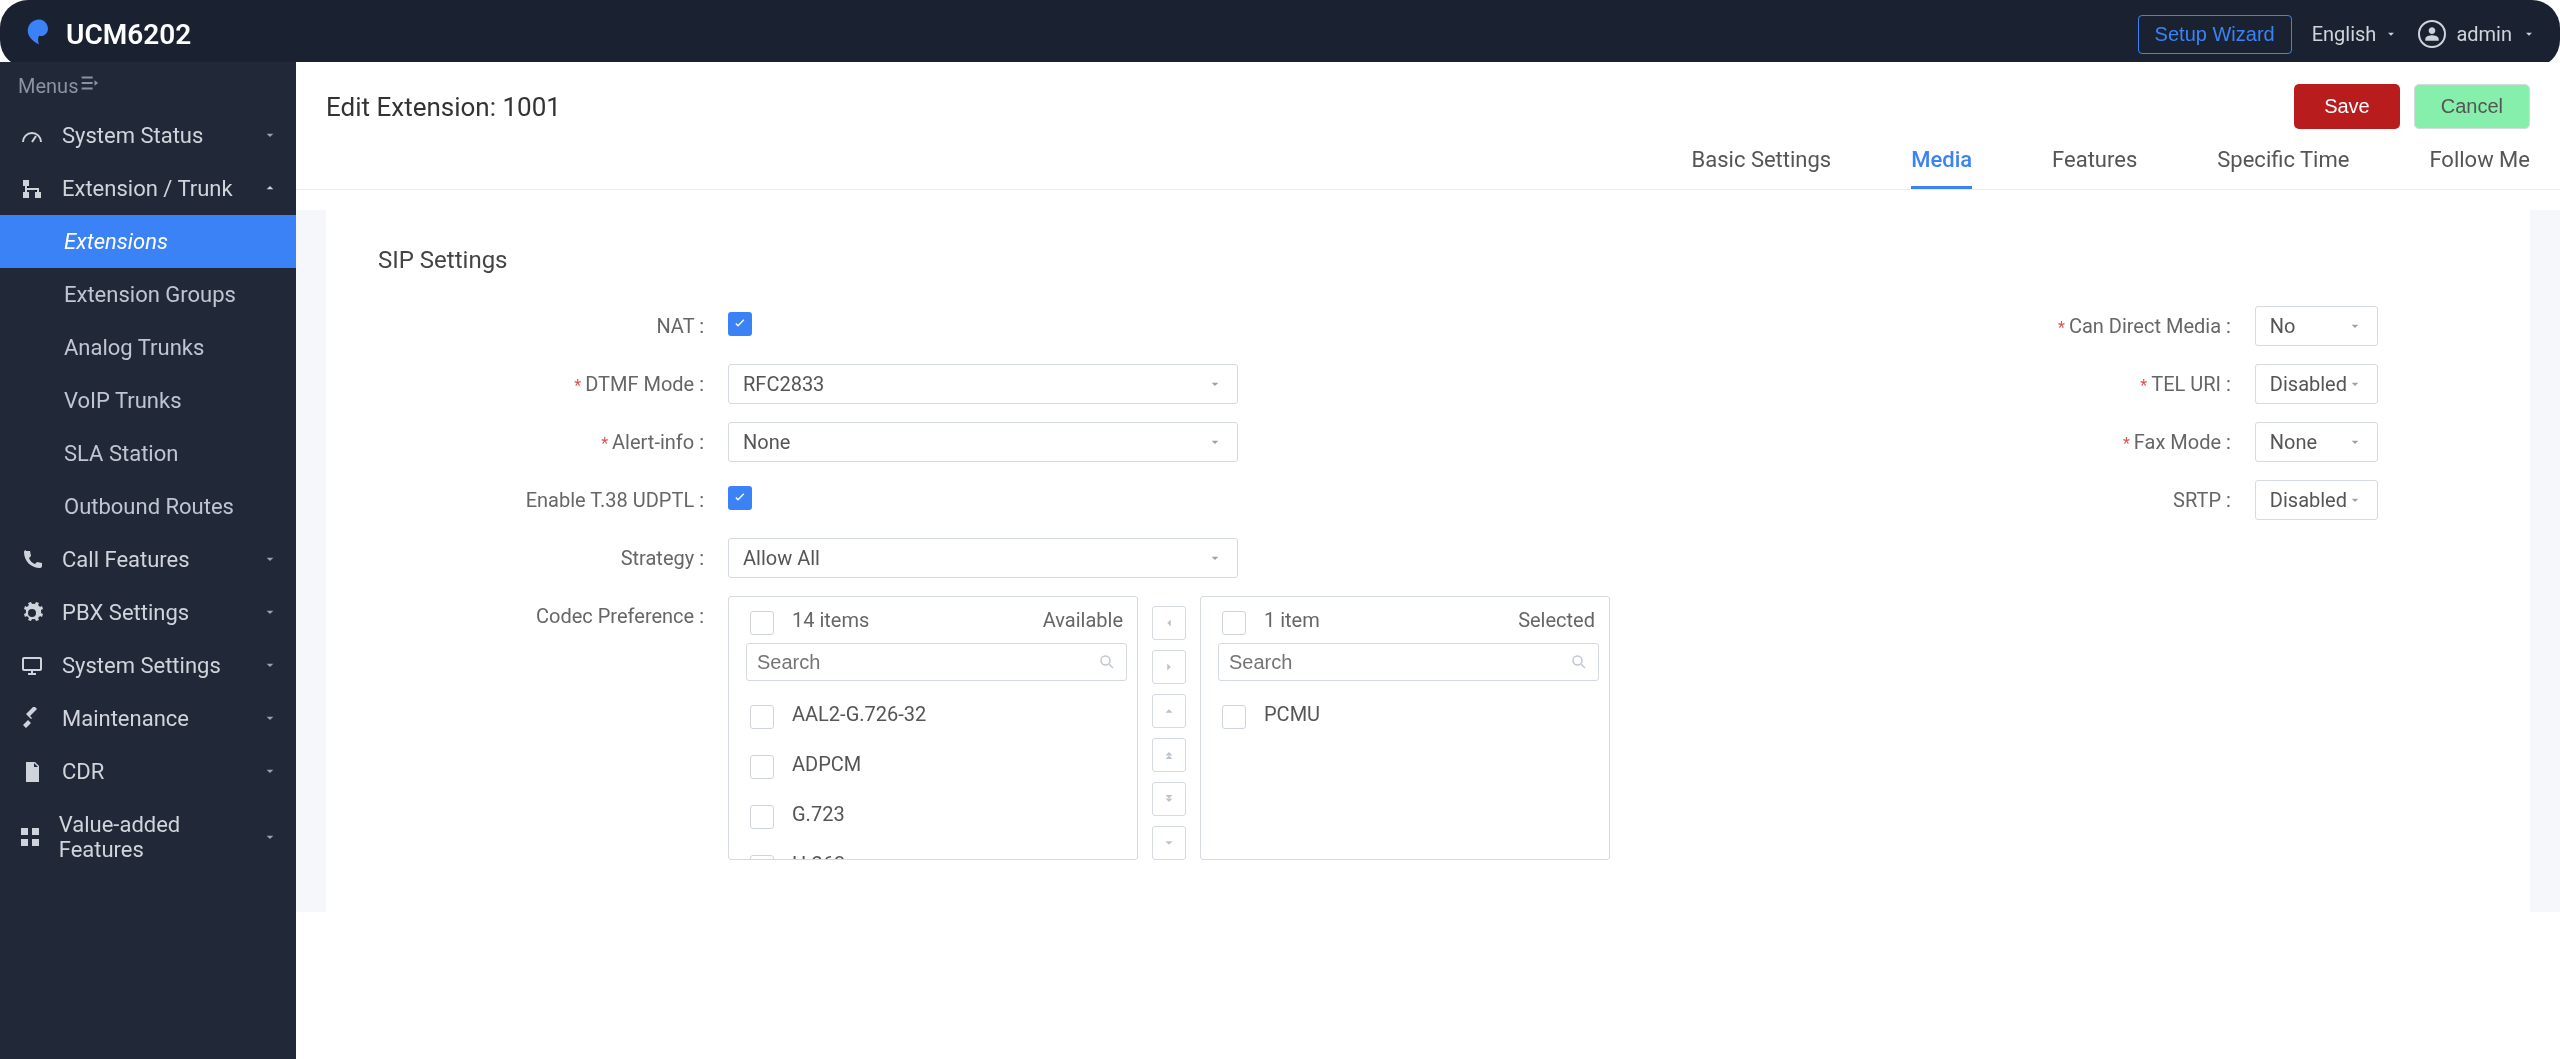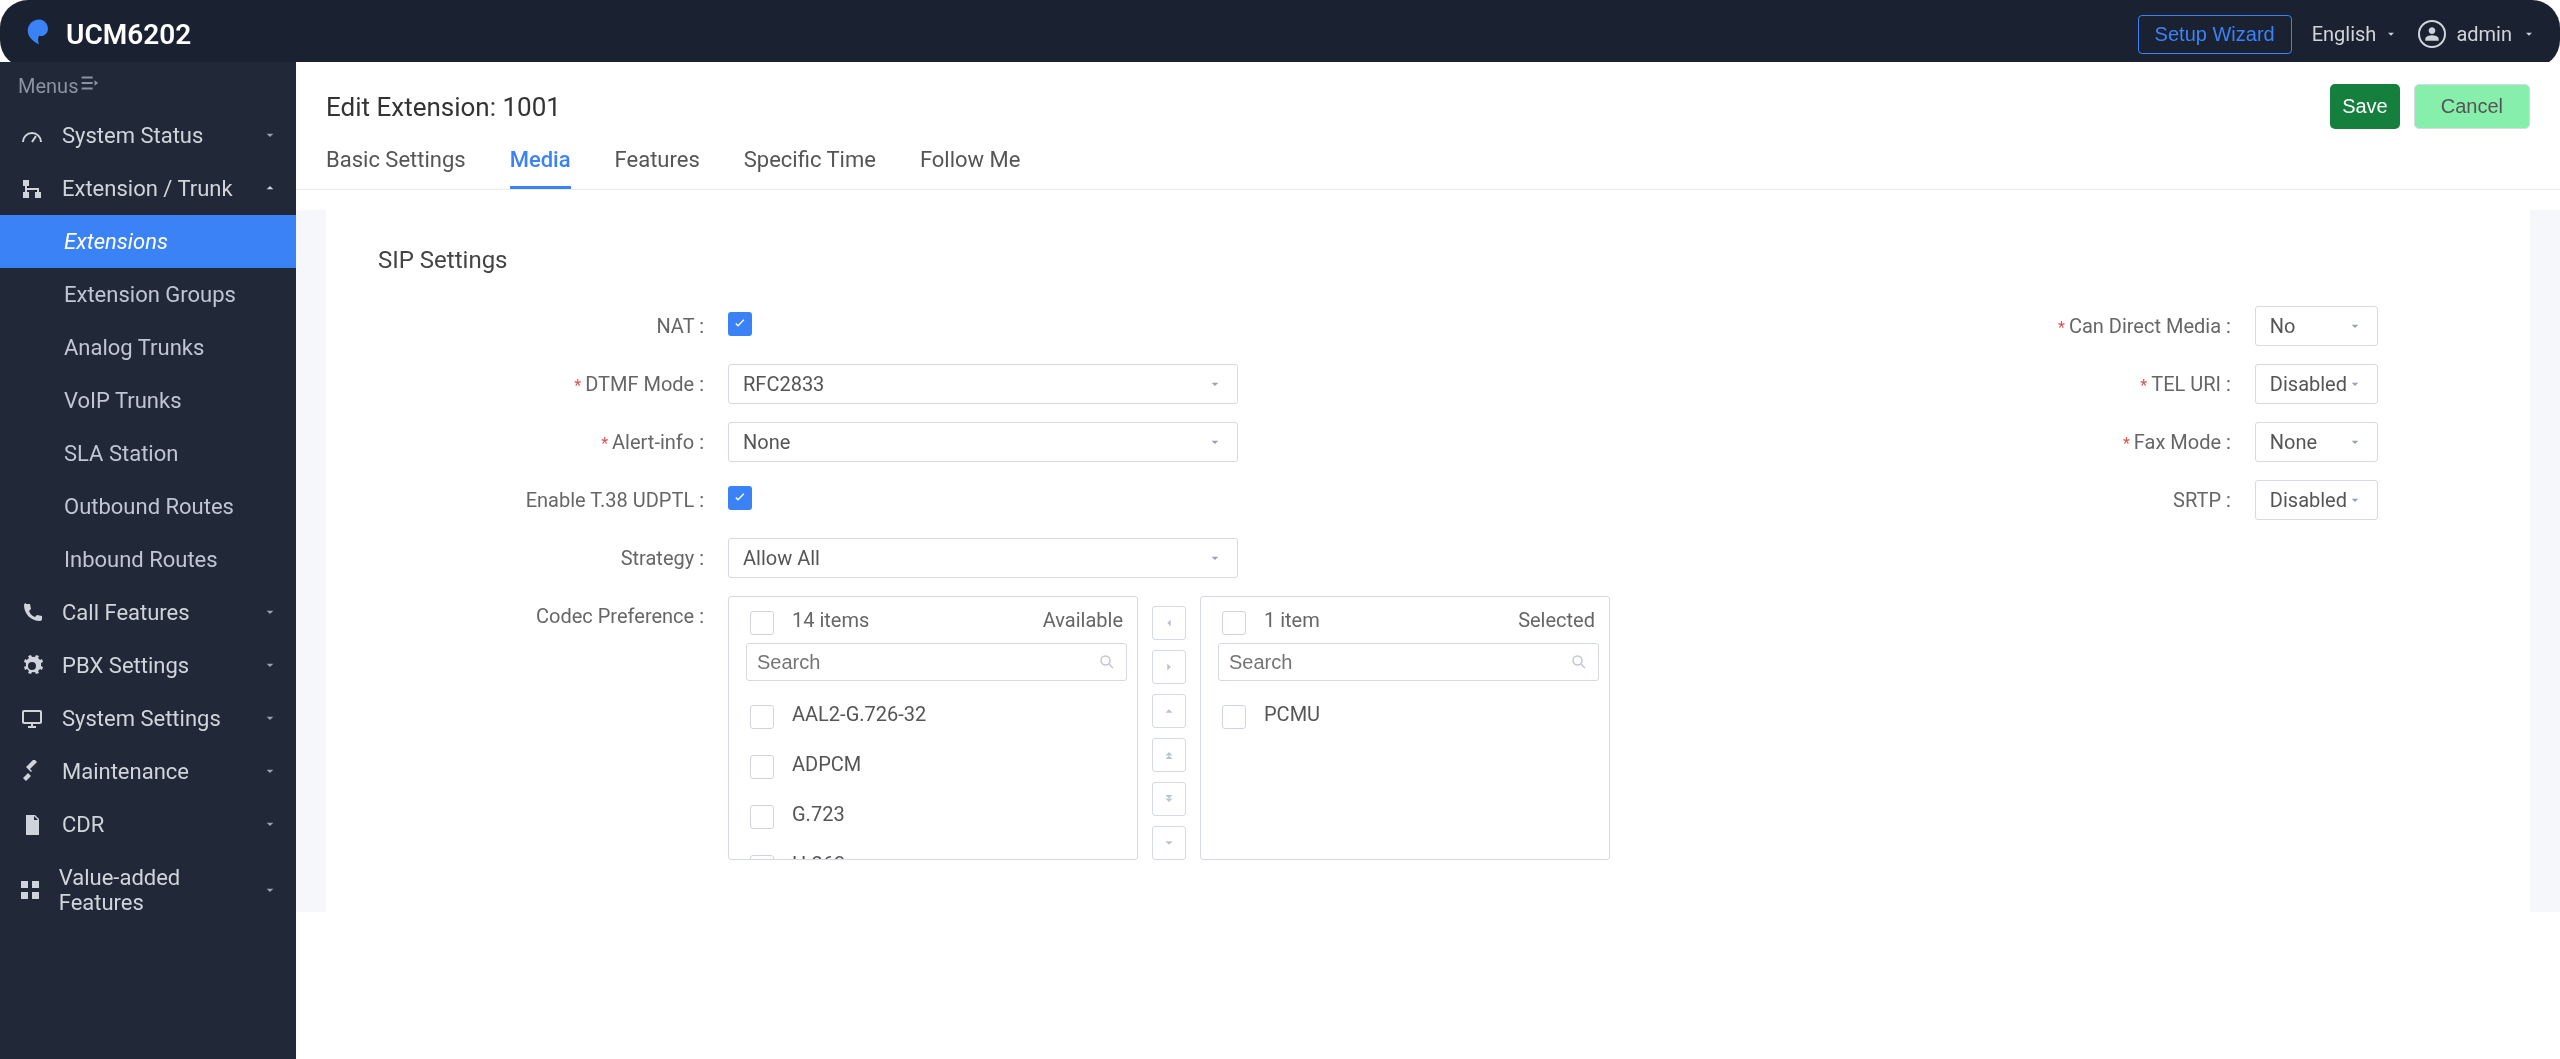--- a/index.html
+++ b/index.html
@@ -80,32 +80,33 @@
     background: #fff;
     overflow: auto;
   }
   .page-header {
     display: flex; align-items: center;
     padding: 22px 30px 0 30px;
   }
   .page-title { font-size: 26px; color: #333; font-weight: 400; }
   .page-actions { margin-left: auto; display: flex; gap: 14px; }
   .btn-primary {
-    background: #15803d; color: #fff; border: none;
-    border-radius: 5px; padding: 10px 12px; font-size: 20px; cursor: pointer;
+    background: #b91c1c; color: #fff; border: none;
+    border-radius: 5px; padding: 10px 30px; font-size: 20px; cursor: pointer;
   }
   .btn-default {
     background: #86efac; color: #555; border: 1px solid #d5d9e0;
     border-radius: 5px; padding: 10px 26px; font-size: 20px; cursor: pointer;
   }
   .tabs {
-    display: flex; gap: 44px;
+    display: flex; gap: 80px;
     padding: 18px 30px 0 30px;
     border-bottom: 1px solid #e8ebef;
     font-size: 22px;
+    justify-content: flex-end;
   }
   .tab {
     padding-bottom: 14px;
     color: #555;
     cursor: pointer;
     border-bottom: 3px solid transparent;
   }
   .tab.active { color: #3b82f6; border-bottom-color: #3b82f6; font-weight: 500; }
 
   .content {
@@ -310,21 +311,20 @@
           <path fill="#cfd4dc" d="M7 14l5-5 5 5z"></path>
         </svg></span>
   </div>
 
   <div class="nav-sub active"><span>Extensions</span></div>
   <div class="nav-sub"><span>Extension Groups</span></div>
   <div class="nav-sub"><span>Analog Trunks</span></div>
   <div class="nav-sub"><span>VoIP Trunks</span></div>
   <div class="nav-sub"><span>SLA Station</span></div>
   <div class="nav-sub"><span>Outbound Routes</span></div>
-  <div class="nav-sub"><span>Inbound Routes</span></div>
 
   <div class="nav-item">
     <span class="nav-icon">
         <svg width="24" height="24" viewBox="0 0 24 24">
           <path fill="#cfd4dc" d="M6 2c-1 0-2 1-2 2 0 9 7 16 16 16 1 0 2-1 2-2v-3l-5-1-2 2c-3-1-5-3-6-6l2-2-1-5H6z"></path>
         </svg>
       </span>
     <span>Call Features</span>
     <span class="nav-expand"><svg width="16" height="16" viewBox="0 0 24 24">
           <path fill="#9aa2b1" d="M7 10l5 5 5-5z"></path>

